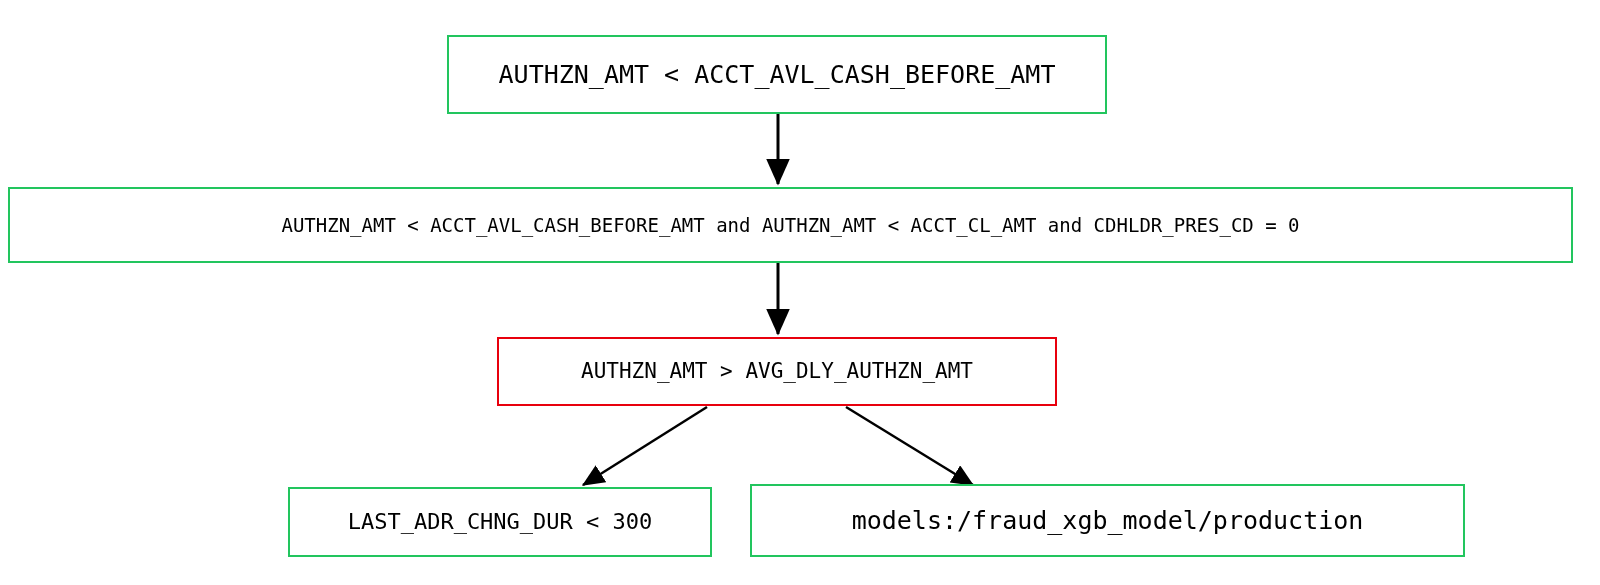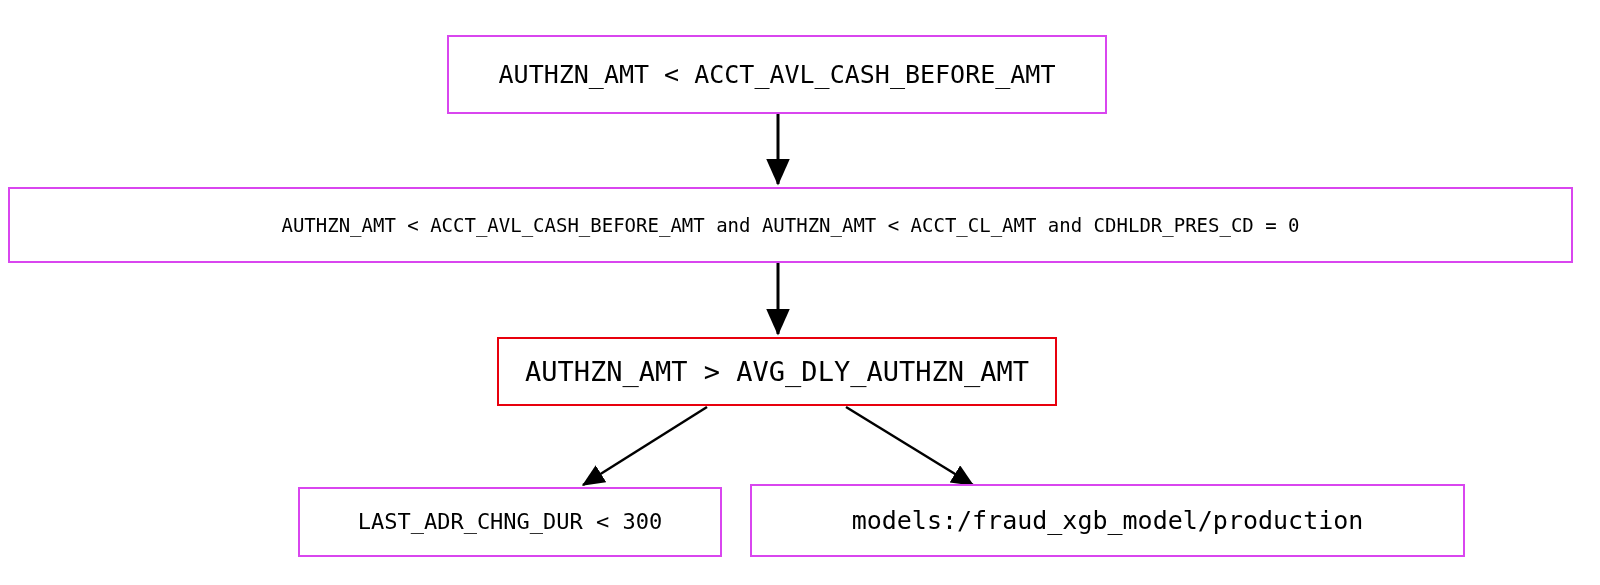--- a/index.html
+++ b/index.html
@@ -14,21 +14,21 @@
     position: relative;
     width: 1600px;
     height: 585px;
     background: #ffffff;
     overflow: hidden;
   }
   .node {
     position: absolute;
     box-sizing: border-box;
     background: #ffffff;
-    border: 2px solid #d946ef;
+    border: 2px solid #22c55e;
     display: flex;
     align-items: center;
     justify-content: center;
     white-space: nowrap;
     font-family: "DejaVu Sans Mono", "Liberation Mono", monospace;
     color: #000000;
     letter-spacing: 0px;
   }
   .node.highlight {
     border-color: #e8000d;
@@ -51,24 +51,24 @@
     top: 187px;
     width: 1565px;
     height: 76px;
     font-size: 19px;
   }
   #node-condition-avg {
     left: 497px;
     top: 337px;
     width: 560px;
     height: 69px;
-    font-size: 27px;
+    font-size: 21px;
   }
   #node-leaf-addr {
-    left: 298px;
+    left: 288px;
     top: 487px;
     width: 424px;
     height: 70px;
     font-size: 22px;
   }
   #node-leaf-model {
     left: 750px;
     top: 484px;
     width: 715px;
     height: 73px;

